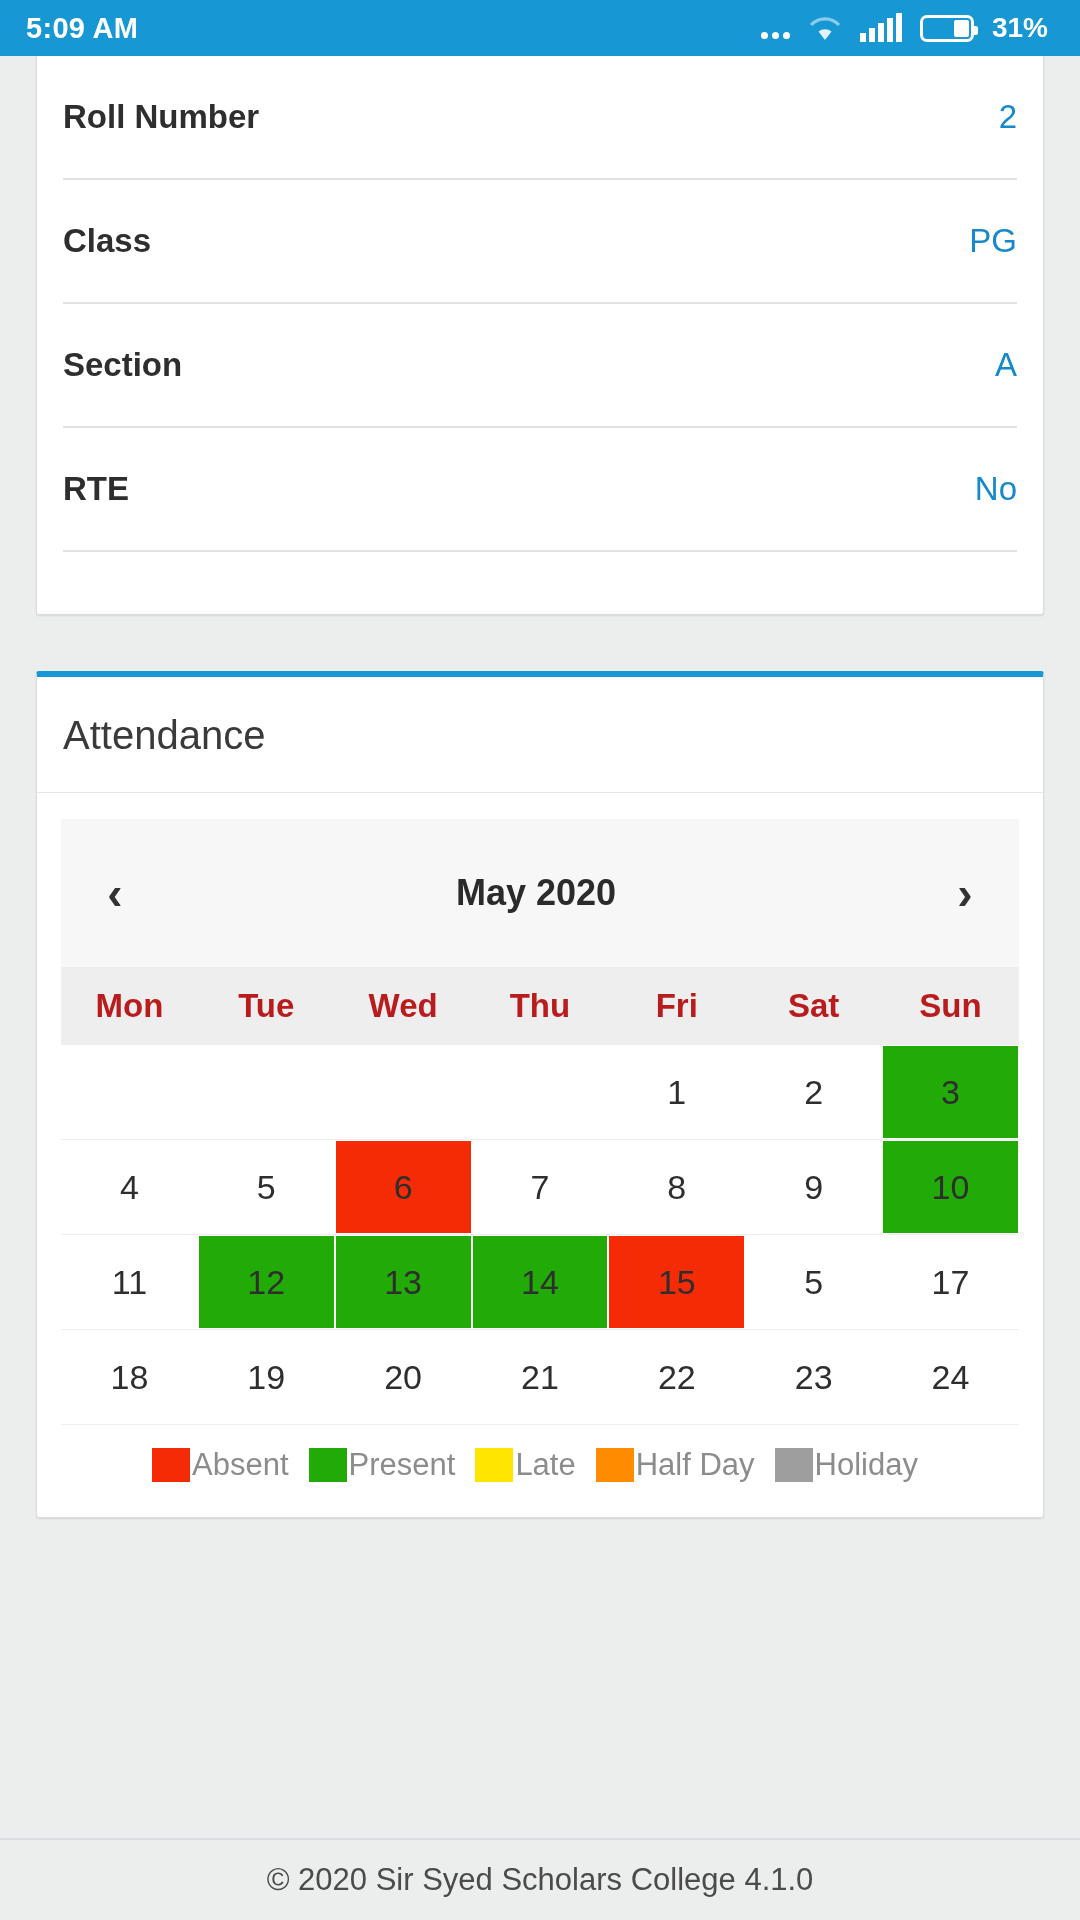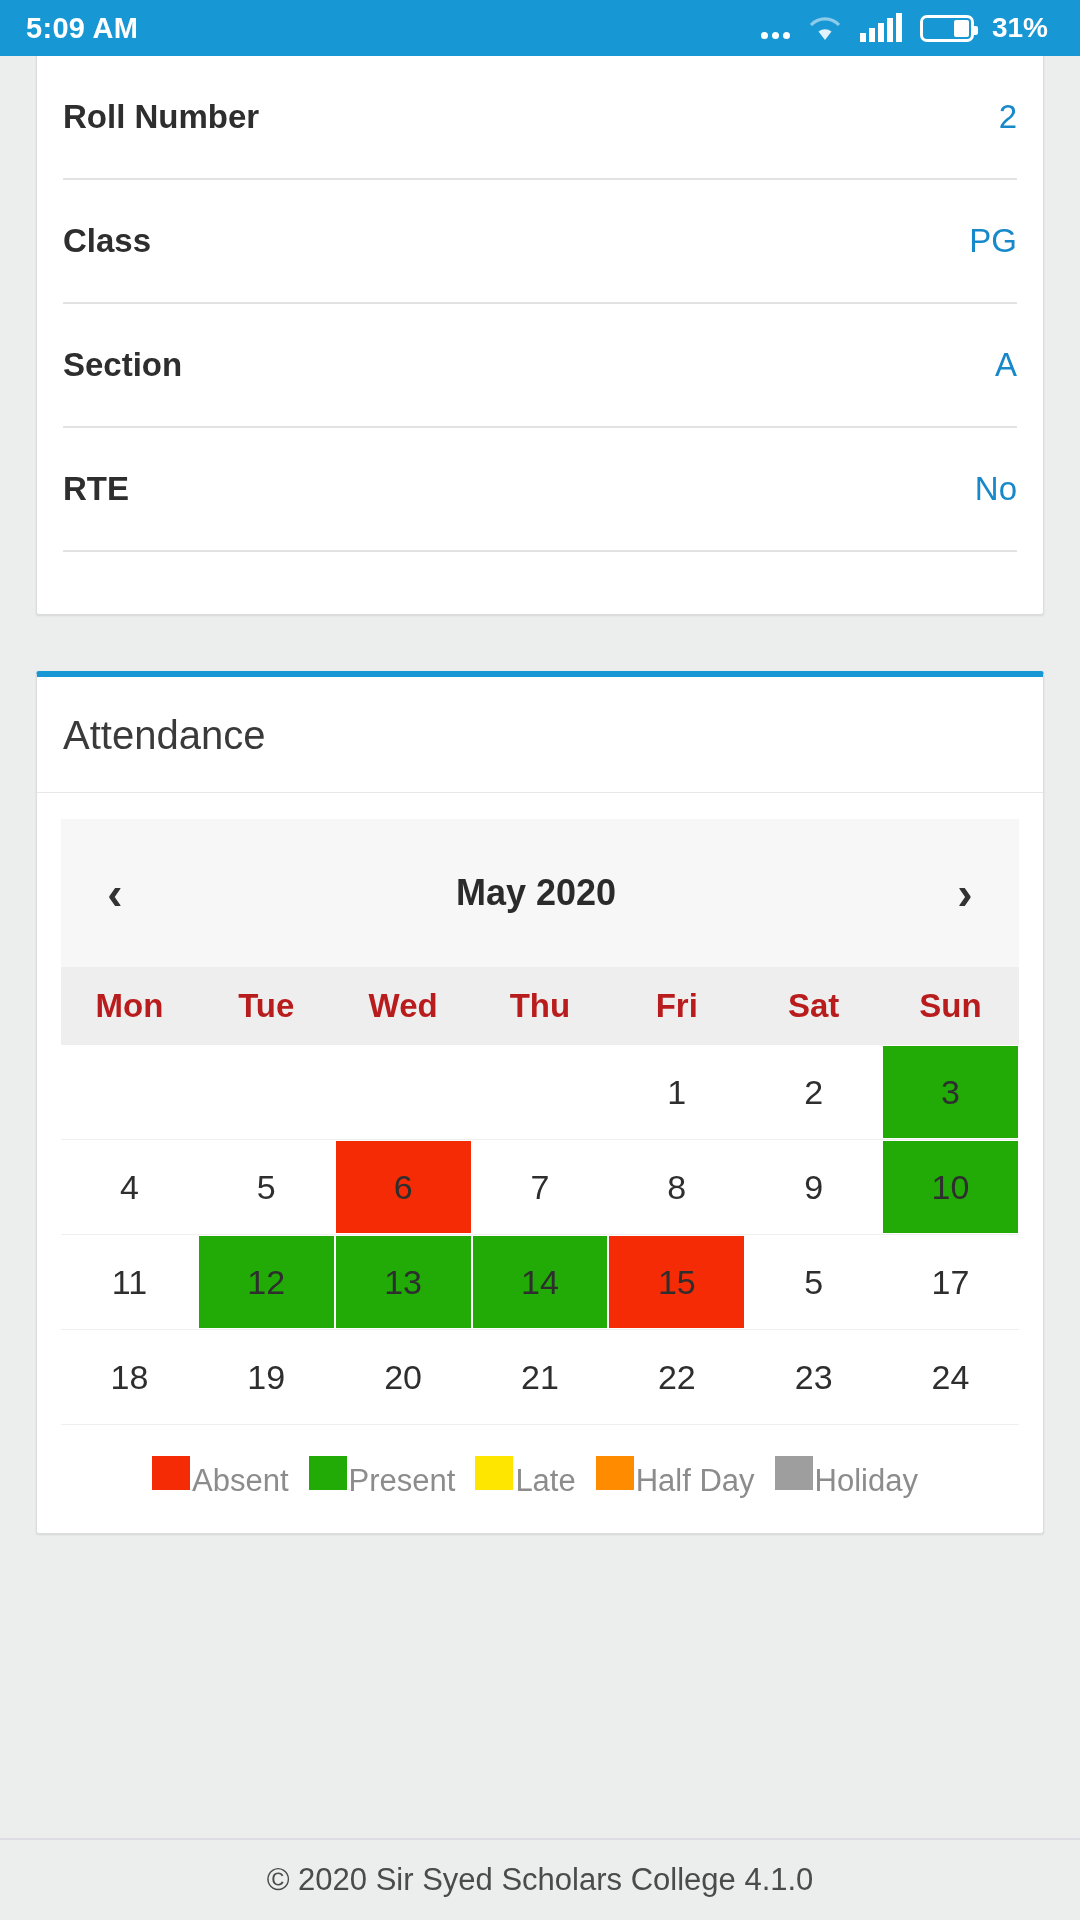--- a/index.html
+++ b/index.html
@@ -191,21 +191,20 @@
   }
   .legend-item { display: flex; align-items: center; gap: 0px; }
   .legend-swatch {
     width: 38px; height: 34px; display: inline-block;
   }
   .legend-label {
     font-size: 31px;
     color: #8c8c8c;
     padding-left: 2px;
     padding-right: 10px;
-    margin-top: 16px;
   }
 
   
   .footer {
     flex: 0 0 82px;
     border-top: 2px solid #dcdce2;
     background: #eceded;
     display: flex;
     align-items: center;
     justify-content: center;

